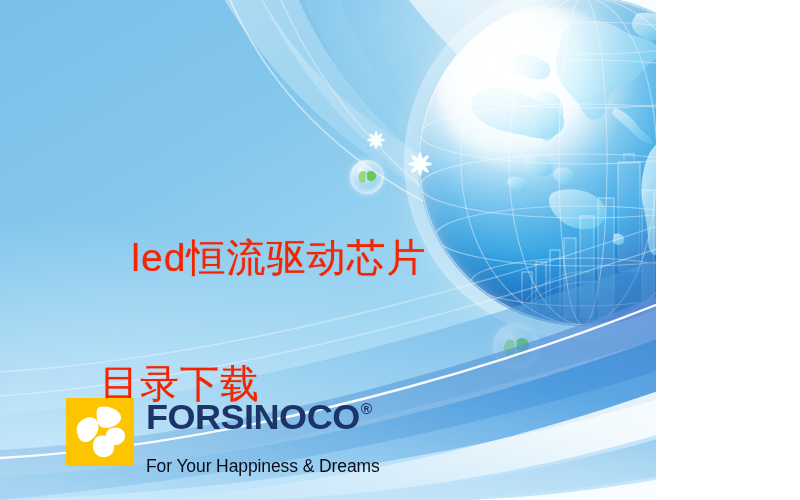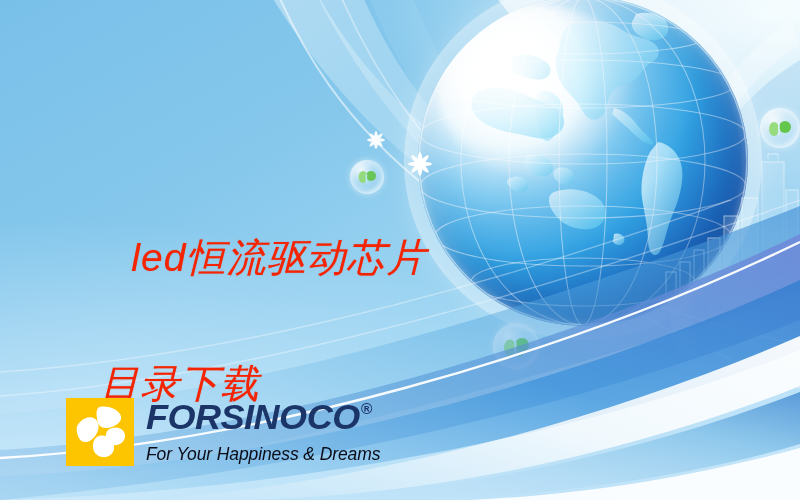--- a/index.html
+++ b/index.html
@@ -6,24 +6,23 @@
   html, body {
     width:800px; height:500px;
     font-family:"Liberation Sans", sans-serif;
     background:#ffffff;
     overflow:hidden;
   }
 
   
   .banner {
     position:relative;
-    width:800px; height:500px;
+    width:656px; height:500px;
     overflow:hidden;
     background:linear-gradient(150deg,#79c0e9 0%, #86c8ec 32%, #9ed5f2 60%, #b9e0f7 80%, #c8e7fa 100%);
-    font-style:italic;
   }
 
   
   .bg-wash {
     position:absolute; inset:0;
     background:
       radial-gradient(120% 90% at 8% 96%, rgba(210,236,252,.95) 0%, rgba(210,236,252,0) 58%),
       radial-gradient(90% 70% at 98% 2%, rgba(240,252,255,.98) 0%, rgba(240,252,255,0) 55%);
   }
 
@@ -109,21 +108,21 @@
     font-size:35px; line-height:35px;
     font-weight:bold;
     color:#1c3568;
     letter-spacing:-0.5px;
     font-family:"Liberation Sans", sans-serif;
     transform:scaleX(1.03);
     transform-origin:left center;
   }
   .logo-reg { font-size:15px; line-height:15px; margin-top:2px; margin-left:1px; color:#1c3568; }
   .logo-tag {
-    margin-top:11px;
+    margin-top:23px;
     font-size:17.5px; line-height:19px;
     color:#0c0c18;
     letter-spacing:-0.1px;
     font-family:"Liberation Sans", sans-serif;
   }
 </style>
 </head>
 <body>
 
 <div class="banner">

